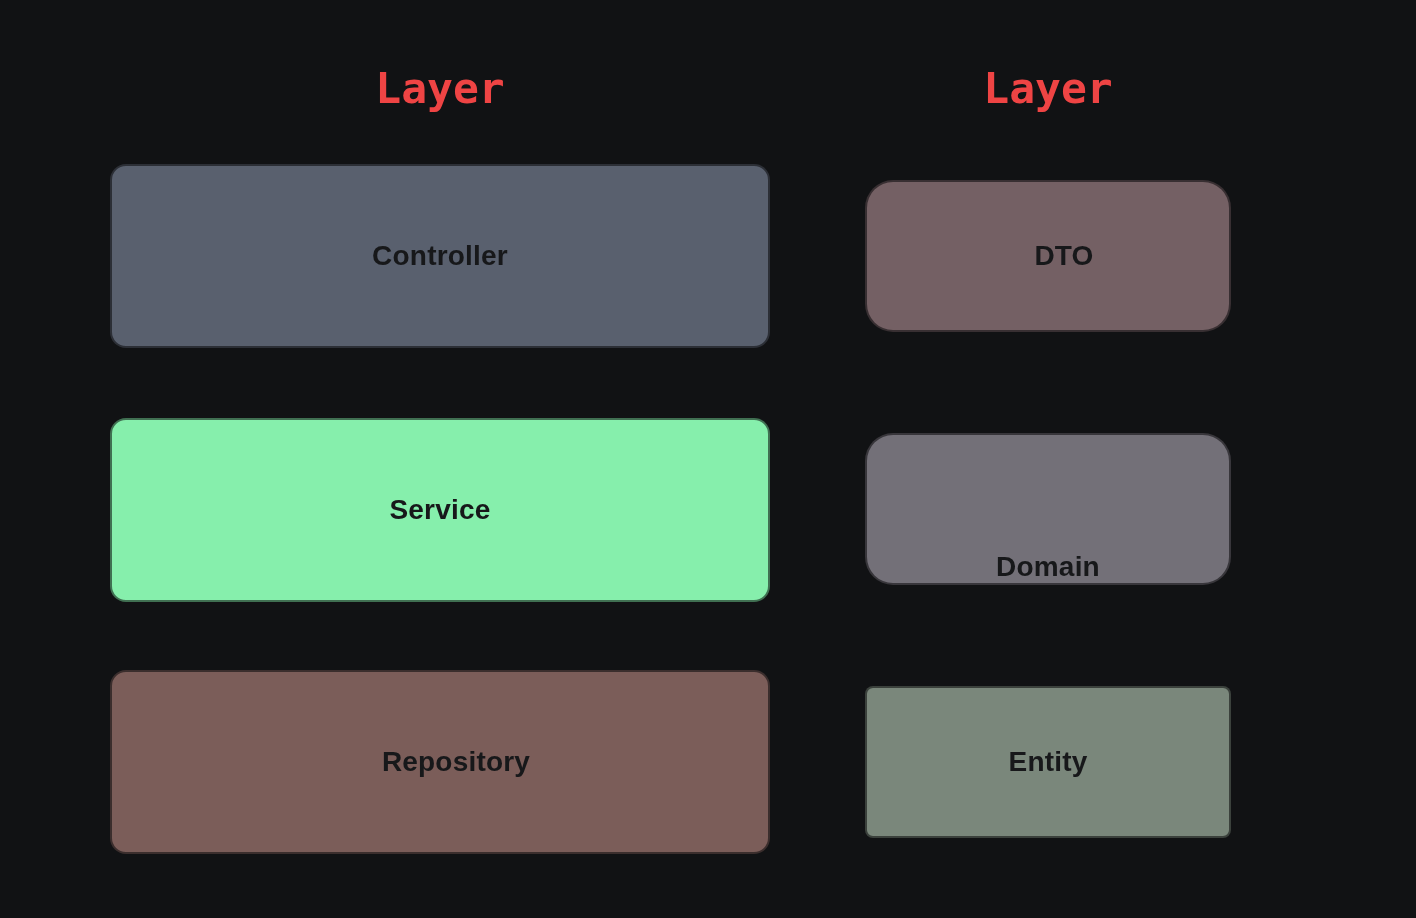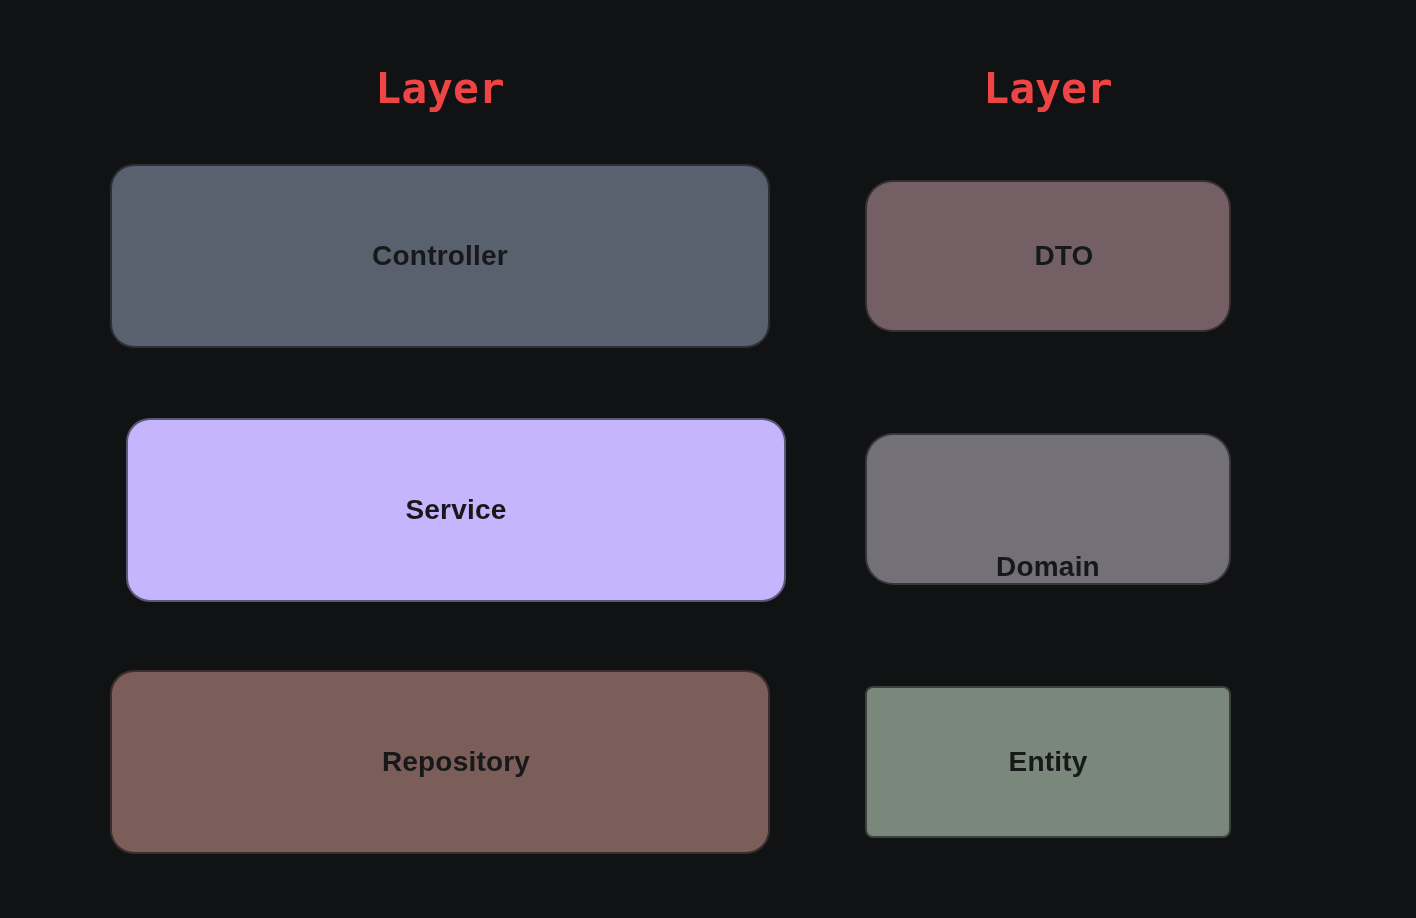--- a/index.html
+++ b/index.html
@@ -28,21 +28,21 @@
     font-family: "DejaVu Sans Mono", "Liberation Mono", monospace;
     font-size: 43px;
     font-weight: 600;
     letter-spacing: 0px;
   }
   #title-layer  { left: 110px; width: 660px; }
   #title-model  { left: 865px; width: 366px; }
 
   .box {
     position: absolute;
-    border-radius: 24px;
+    border-radius: 16px;
     border: 2px solid rgba(8,8,10,0.55);
     box-sizing: border-box;
     display: flex;
     align-items: center;
     justify-content: center;
   }
   .box .label {
     color: #17181a;
     font-size: 28px;
     font-weight: bold;
@@ -66,21 +66,21 @@
 <div class="canvas">
 
   <div class="col-title" id="title-layer">Layer</div>
 
   <div class="col-title" id="title-model">Layer</div>
 
   <div class="box layer" id="box-controller" style="background: rgb(89, 96, 110);">
     <span class="label">Controller</span>
   </div>
 
-  <div class="box layer" id="box-service" style="background: #c4b5fd; margin-left: 16px;">
+  <div class="box layer" id="box-service" style="background: #86efac;">
     <span class="label">Service</span>
   </div>
 
   <div class="box layer" id="box-repository" style="background: rgb(123, 93, 89); padding-left: 32px;">
     <span class="label">Repository</span>
   </div>
 
   <div class="box model" id="box-dto" style="background: rgb(116, 96, 100); padding-left: 32px;">
     <span class="label">DTO</span>
   </div>

